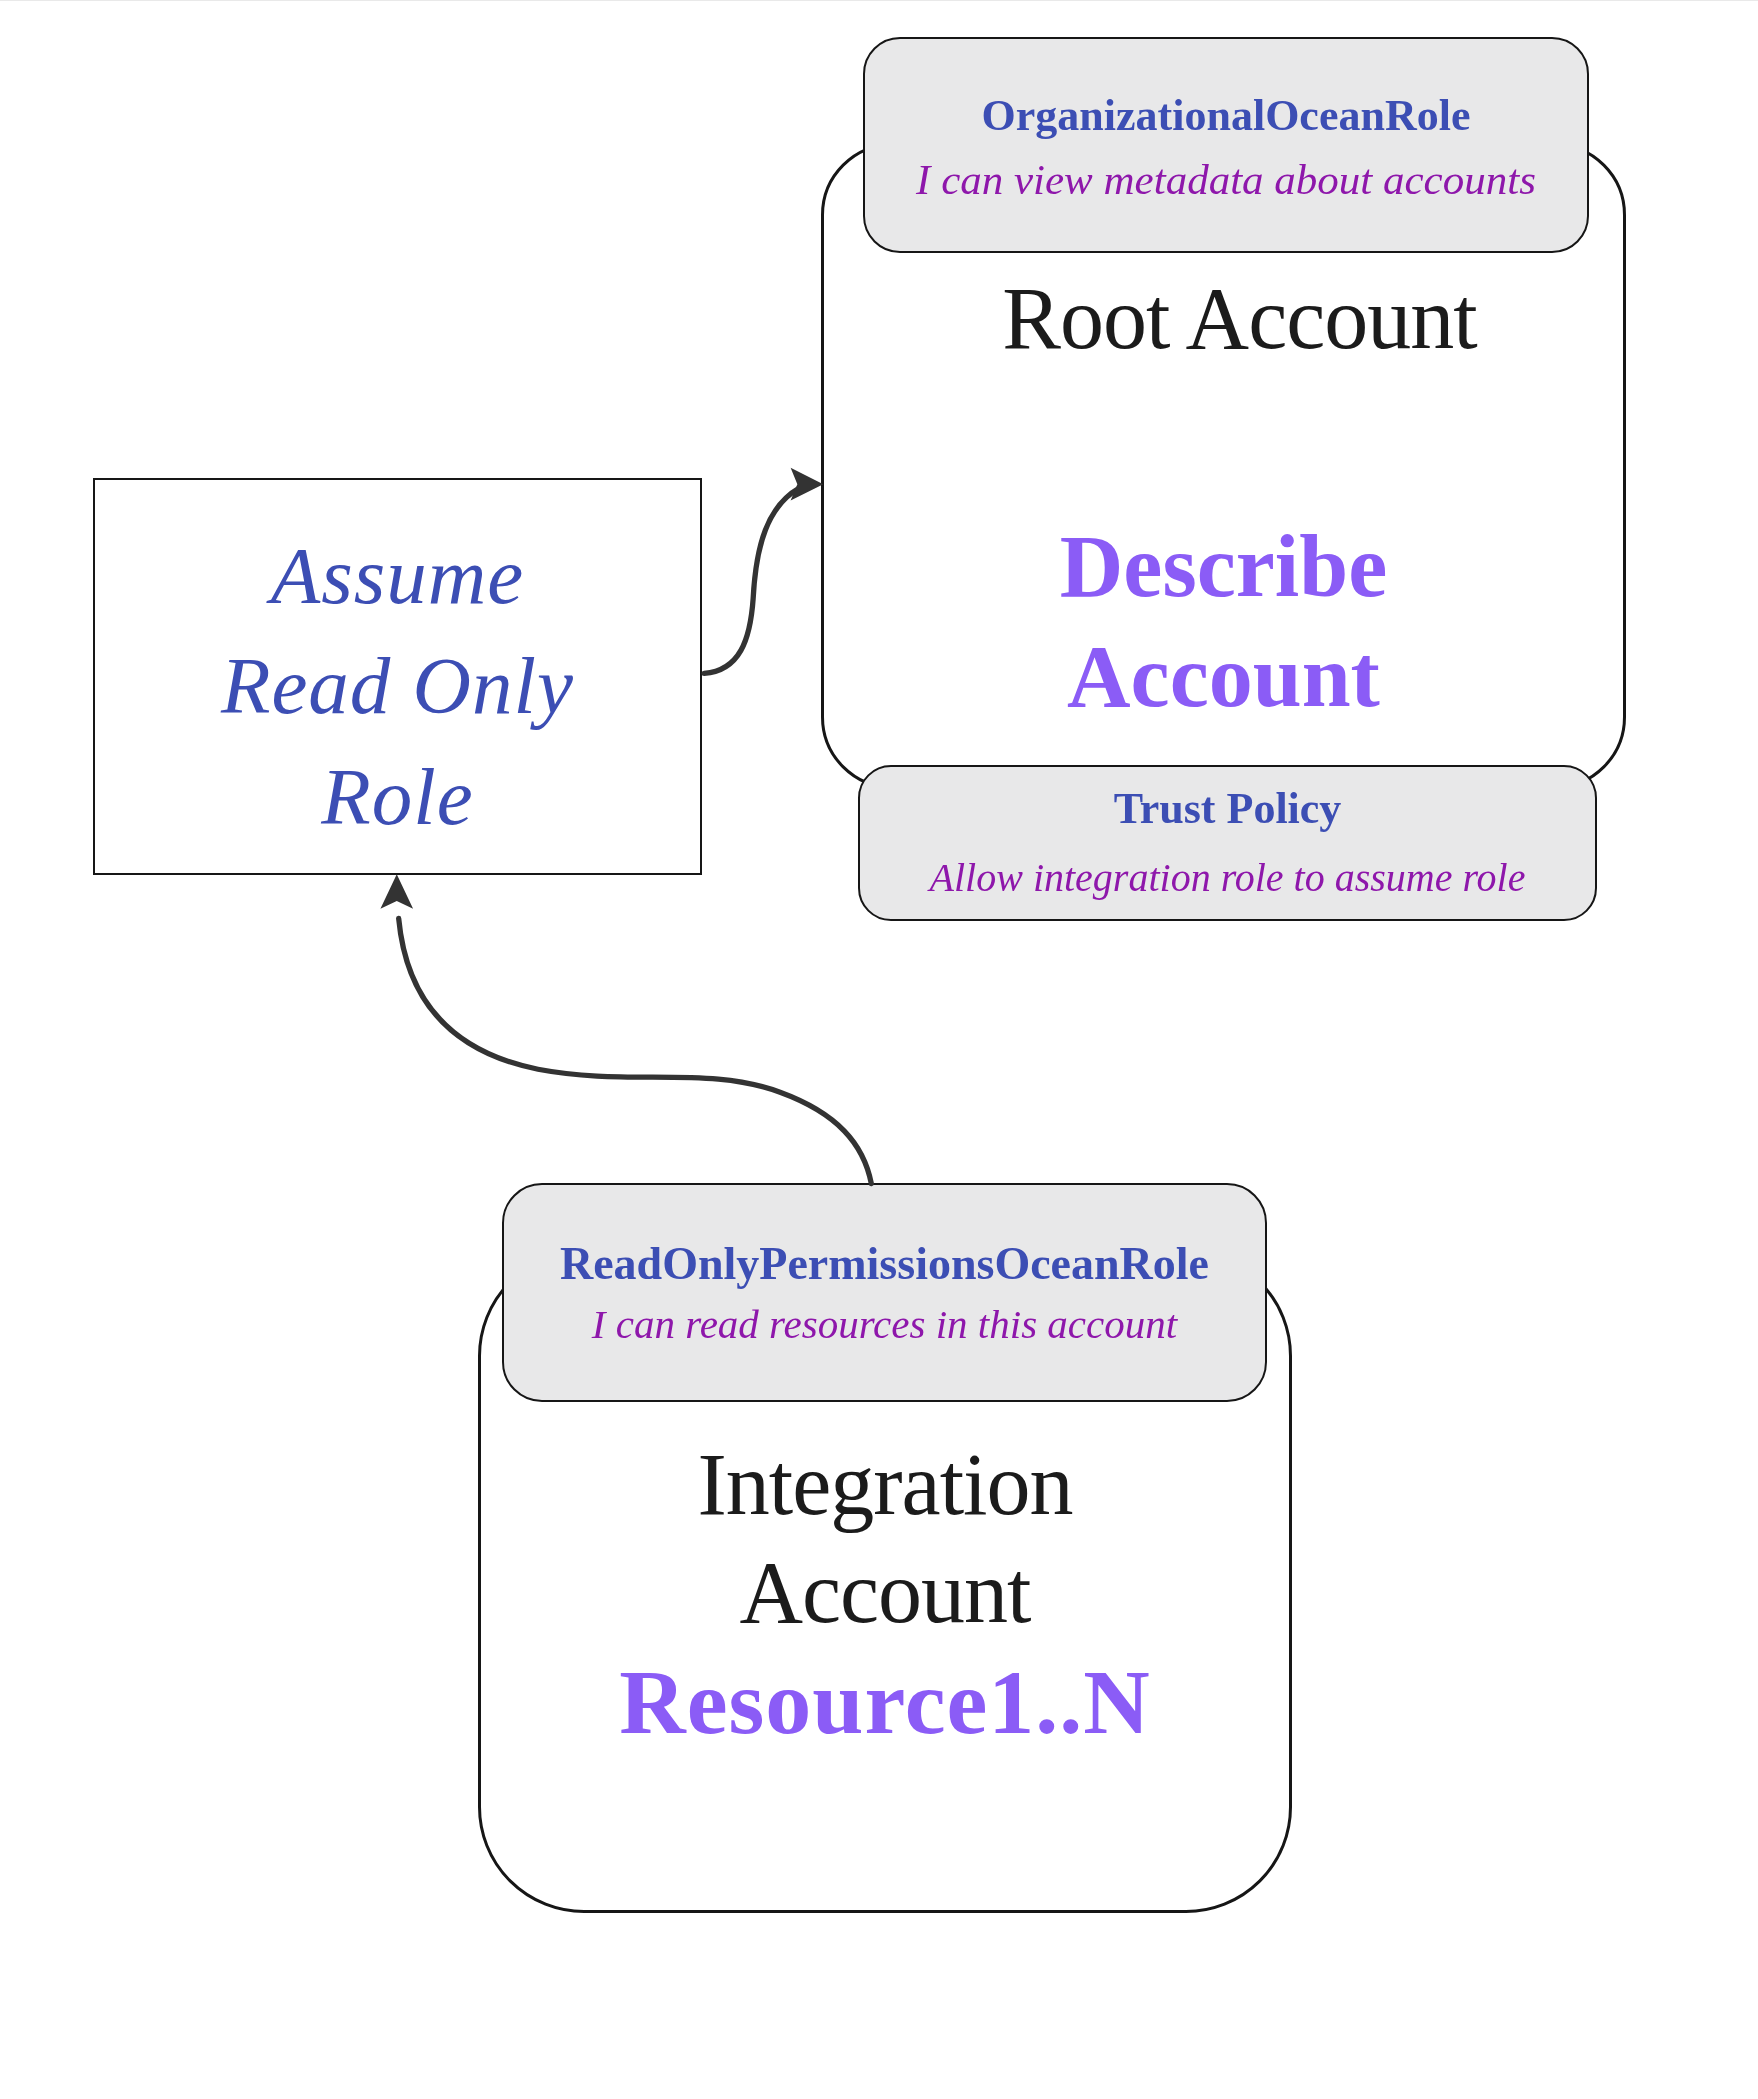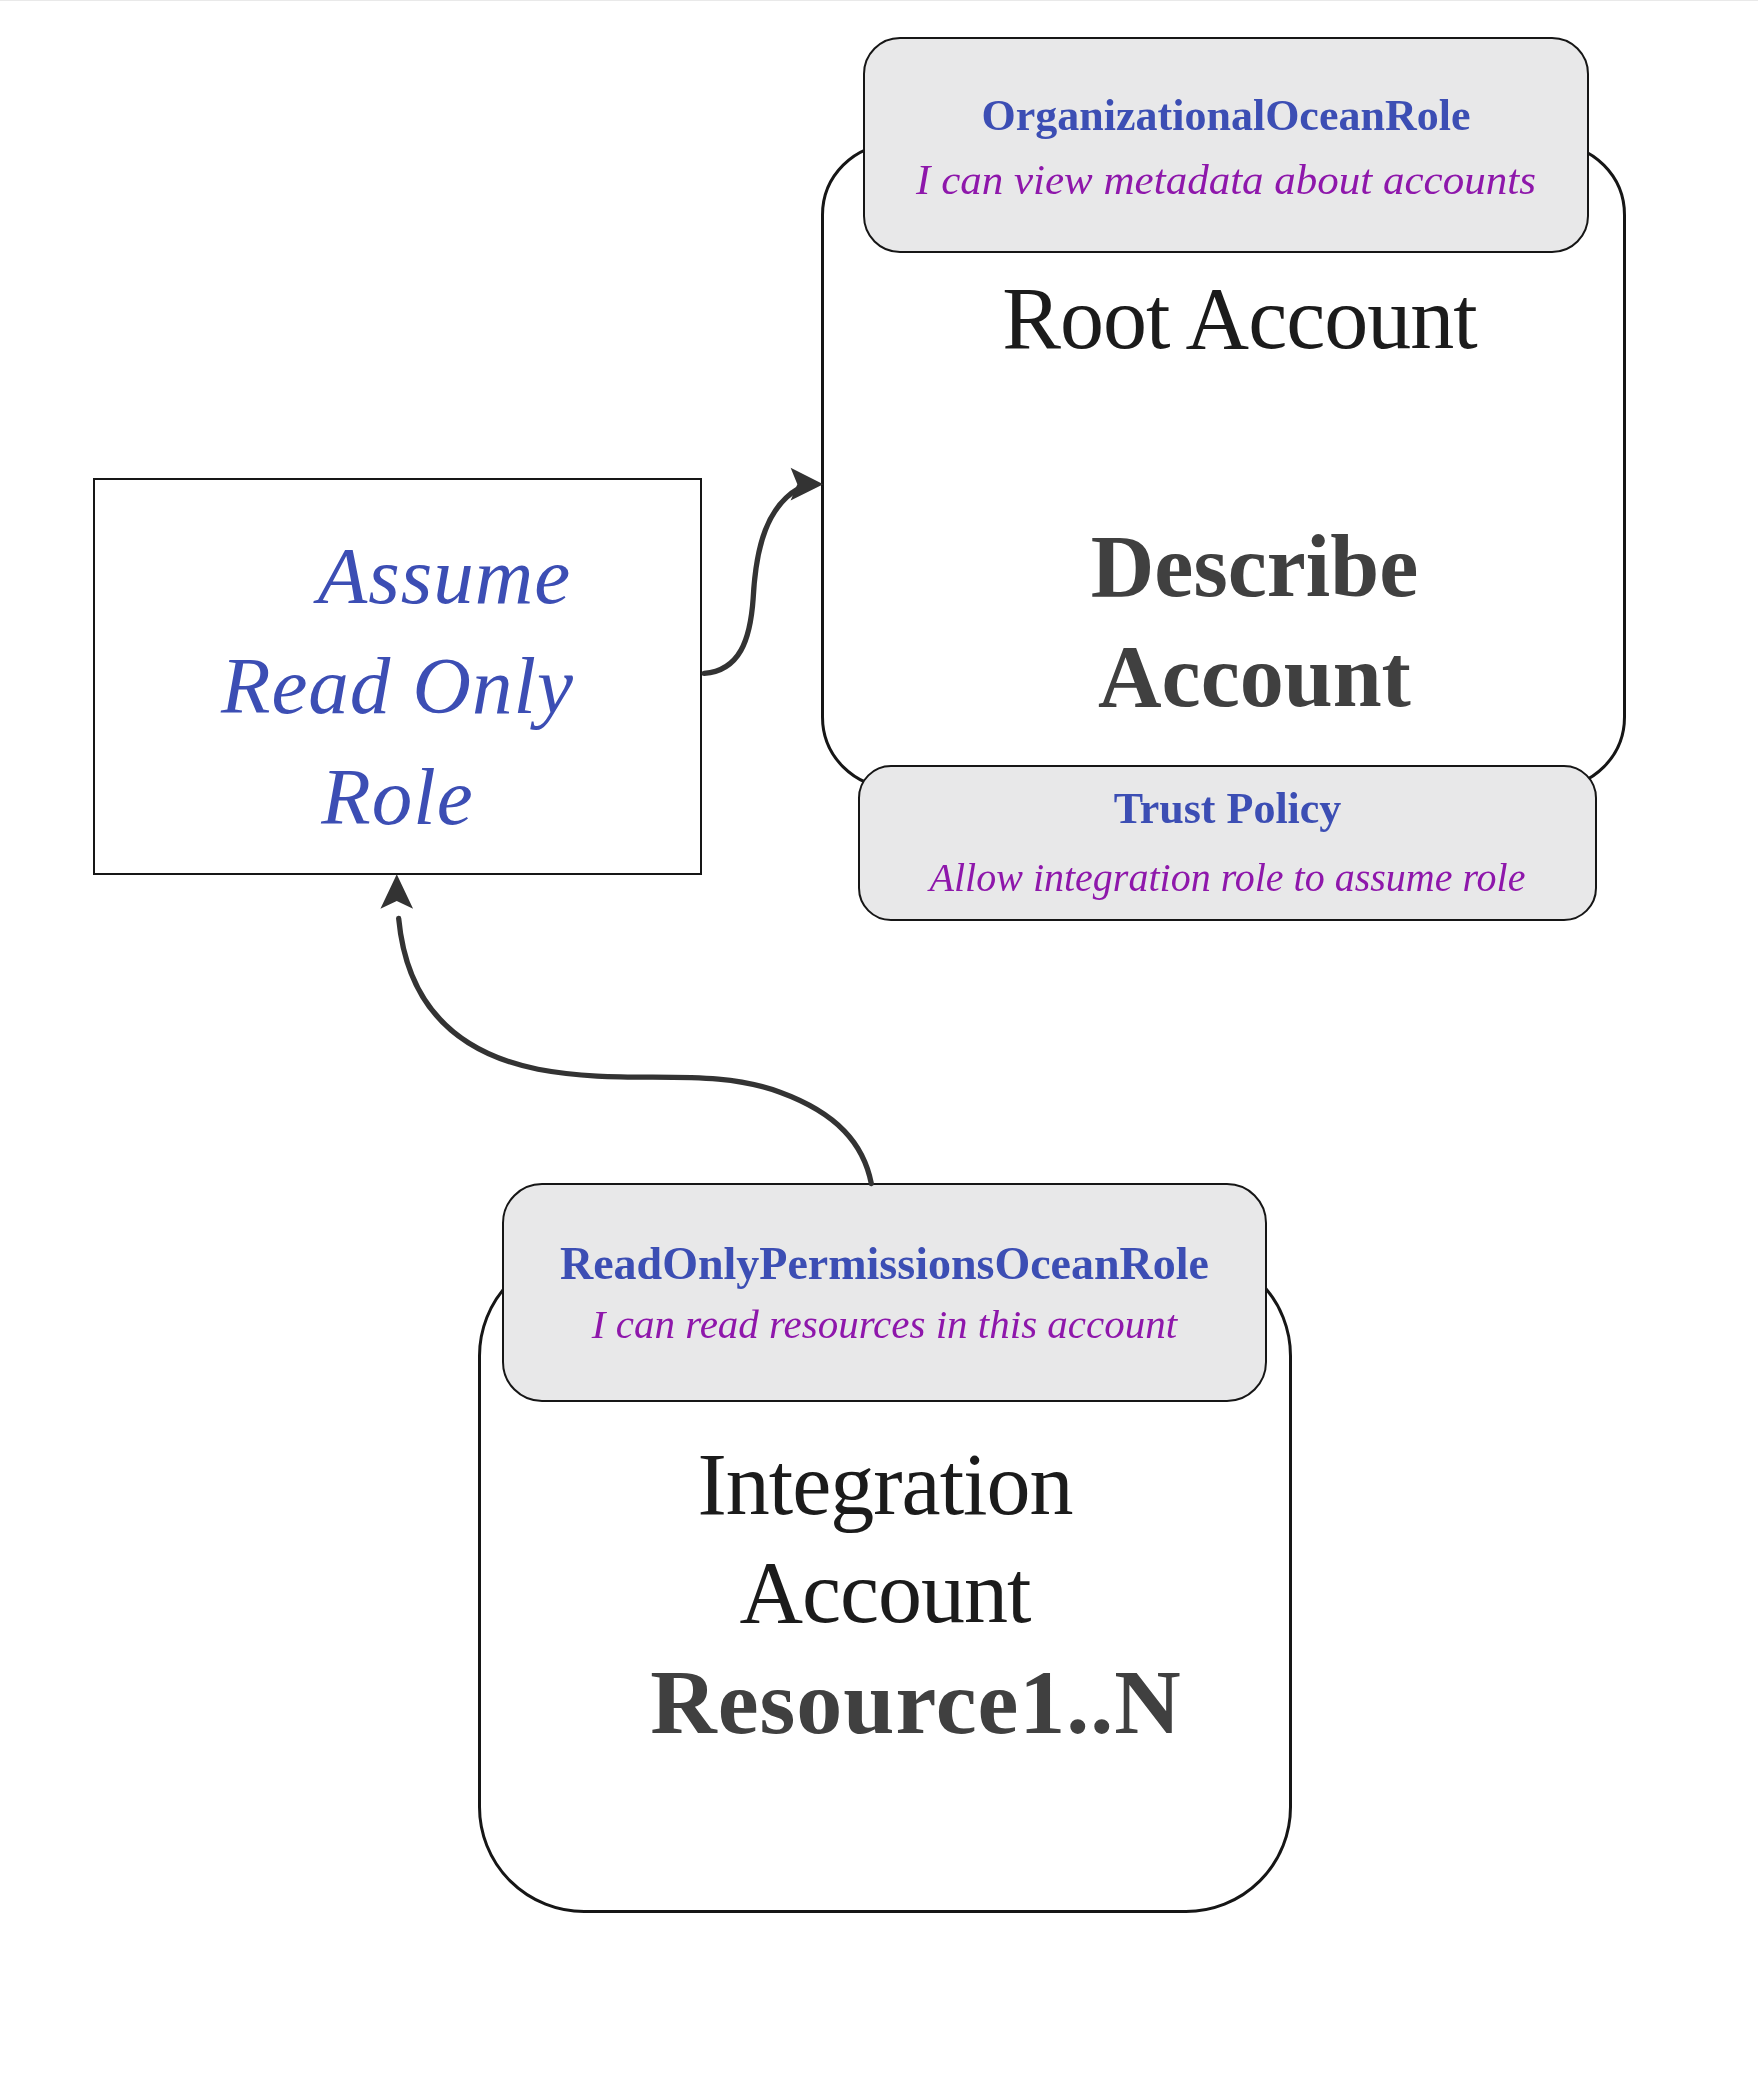--- a/index.html
+++ b/index.html
@@ -45,40 +45,40 @@
     position: absolute;
     left: 0; width: 100%;
     text-align: center;
     line-height: 1;
     white-space: nowrap;
     font-family: Liberation Serif, serif;
   }
   .role-name   { font-weight: 700; color: #3c4eb4; }
   .role-desc   { font-style: italic; color: #8e17ab; }
   .big-black   { color: #1b1b1b; font-weight: 400; letter-spacing: -1px; }
-  .big-teal    { color: #404040; font-weight: 700; padding-left: 31px; }
+  .big-teal    { color: #8b5cf6; font-weight: 700; }
   .blue-italic { color: #3c4eb4; font-style: italic; letter-spacing: 1px; }
 
   
   #org-role-name { top: 55px;  font-size: 44px; }
   #org-role-desc { top: 119px; font-size: 43px; }
   
   #trust-name    { top: 20px;  font-size: 44px; }
   #trust-desc    { top: 91px;  font-size: 40px; }
   
   #readonly-name { top: 56px;  font-size: 46px; }
   #readonly-desc { top: 119px; font-size: 41px; }
 
   
   #root-title    { top: 129px; font-size: 88px; padding-left: 16px; }
   #describe-1    { top: 377px; font-size: 88px; }
   #describe-2    { top: 487px; font-size: 88px; }
 
   
-  #assume-1      { top: 56px;  font-size: 81px; padding-left: 47px; }
+  #assume-1      { top: 56px;  font-size: 81px; }
   #assume-2      { top: 166px; font-size: 81px; }
   #assume-3      { top: 277px; font-size: 81px; }
 
   
   #integration-1 { top: 188px; font-size: 88px; }
   #integration-2 { top: 296px; font-size: 88px; }
   #resources     { top: 403px; font-size: 92px; letter-spacing: 1px; }
 
   #arrow-layer {
     position: absolute;

